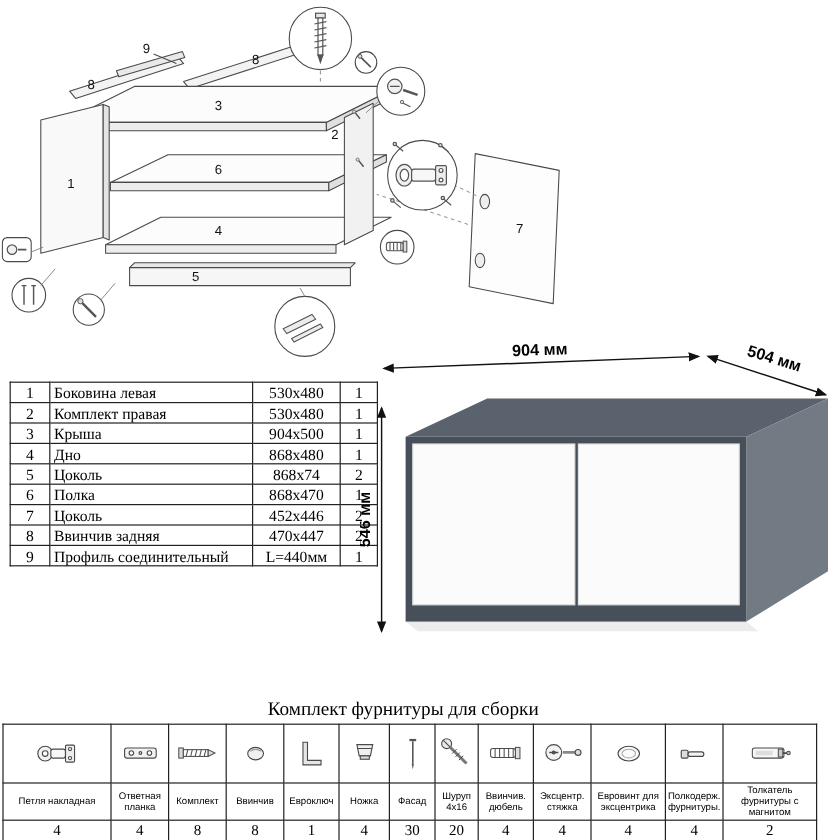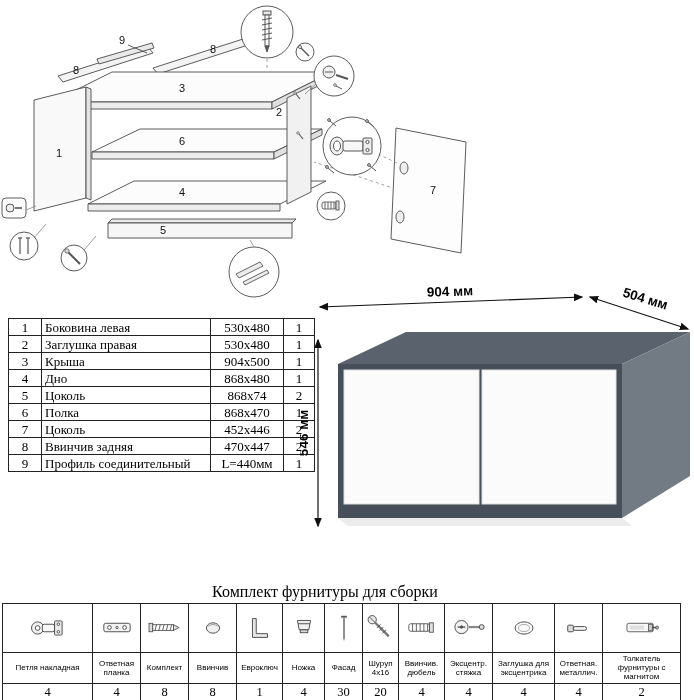--- a/index.html
+++ b/index.html
@@ -8,21 +8,21 @@
   .diagram{position:absolute;left:0;top:2px;width:490px;height:305px}
   .cabinet{position:absolute;left:300px;top:286px;width:394px;height:278px}
   .parts-table{position:absolute;left:8px;top:318px;border-collapse:collapse;
                font-family:"Liberation Serif",serif;font-size:13px}
   .parts-table td{border:1px solid #222;height:16px;padding:0 3px;white-space:nowrap;line-height:1}
   .parts-table .c{text-align:center}
   .parts-table .num{width:26px}
   .parts-table .name{width:162px}
   .parts-table .size{width:66px}
   .parts-table .qty{width:24px}
-  .hw-title{position:absolute;top:583px;left:0;width:650px;text-align:center;
+  .hw-title{position:absolute;top:583px;left:11px;width:650px;text-align:center;
             font-family:"Liberation Serif",serif;font-size:16px}
   .hw-table{position:absolute;left:2px;top:603px;border-collapse:collapse;table-layout:fixed}
   .hw-table td{border:1px solid #222;text-align:center;vertical-align:middle;padding:0;overflow:hidden}
   .hw-icons td{height:48px}
   .hw-names td{height:24px;font-size:8px;line-height:1.15;padding:1px}
   .hw-qty td{height:18px;font-size:12.5px;font-family:"Liberation Serif",serif}
   .hw-icon{display:block;margin:0 auto;width:36px;height:32px;max-width:100%}
   svg text{font-family:"Liberation Sans",sans-serif}
 </style>
 </head>
@@ -177,21 +177,21 @@
   <table class="parts-table">
     <tbody>
       <tr>
         <td class="c num">1</td>
         <td class="name">Боковина левая</td>
         <td class="c size">530x480</td>
         <td class="c qty">1</td>
       </tr>
       <tr>
         <td class="c num">2</td>
-        <td class="name">Заглушка правая</td>
+        <td class="name">Комплект правая</td>
         <td class="c size">530x480</td>
         <td class="c qty">1</td>
       </tr>
       <tr>
         <td class="c num">3</td>
         <td class="name">Крыша</td>
         <td class="c size">904x500</td>
         <td class="c qty">1</td>
       </tr>
       <tr>
@@ -406,22 +406,22 @@
         <td>Петля накладная</td>
         <td>Ответная планка</td>
         <td>Комплект</td>
         <td>Ввинчив</td>
         <td>Евроключ</td>
         <td>Ножка</td>
         <td>Фасад</td>
         <td>Шуруп 4x16</td>
         <td>Ввинчив. дюбель</td>
         <td>Эксцентр. стяжка</td>
-        <td>Заглушка для эксцентрика</td>
-        <td>Ответная. металлич.</td>
+        <td>Евровинт для эксцентрика</td>
+        <td>Полкодерж. фурнитуры.</td>
         <td>Толкатель фурнитуры с магнитом</td>
       </tr>
       <tr class="hw-qty">
         <td>4</td>
         <td>4</td>
         <td>8</td>
         <td>8</td>
         <td>1</td>
         <td>4</td>
         <td>30</td>

